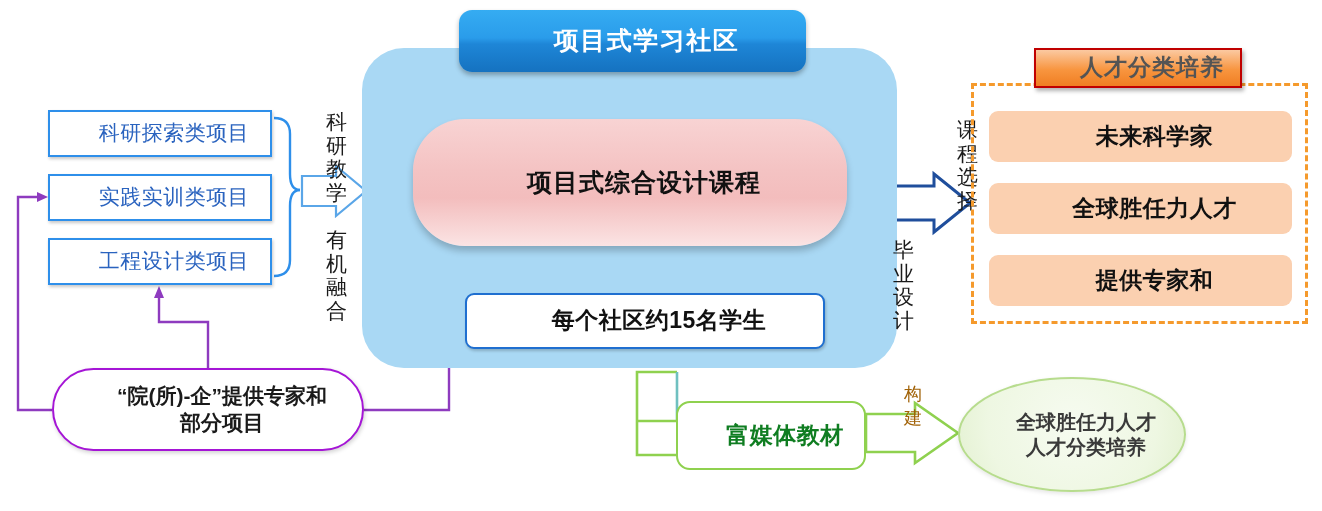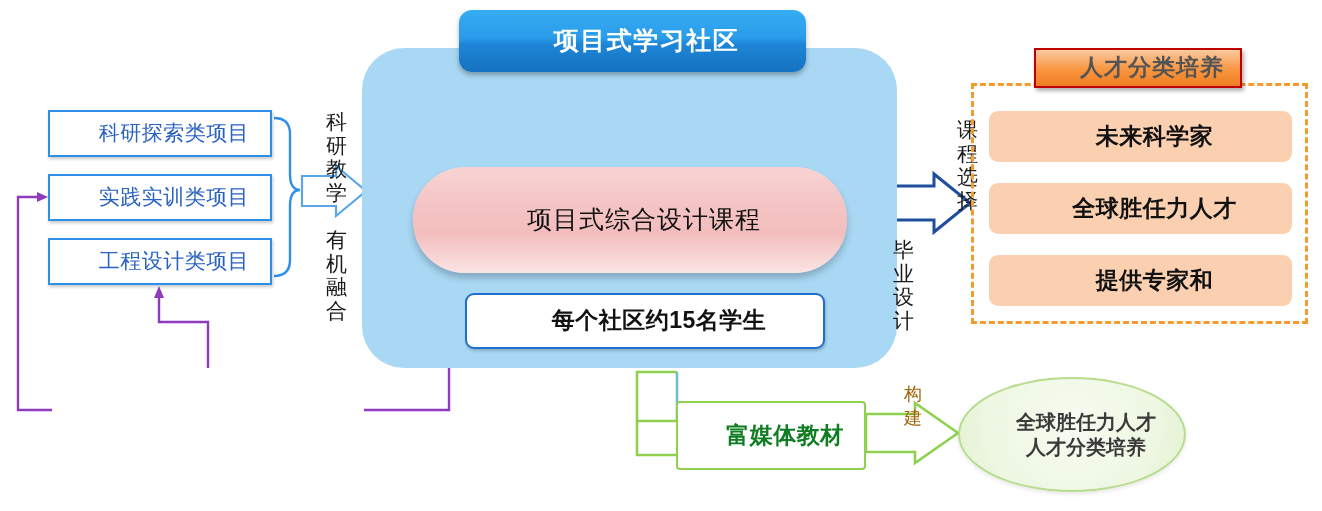--- a/index.html
+++ b/index.html
@@ -39,27 +39,26 @@
     left:459px;top:10px;width:347px;height:62px;
     border-radius:13px;
     background:linear-gradient(180deg,#35acf2 0%,#2a9cea 45%,#1e86d7 55%,#1572c0 100%);
     color:#ffffff;
     font-size:25px;font-weight:bold;letter-spacing:1.5px;
     box-shadow:0 3px 5px rgba(0,0,0,.30);
   }
 
   
   .course-pill{
-    left:413px;top:119px;width:434px;height:106px;
+    left:413px;top:119px;width:434px;height:127px;
     border-radius:52px;
     background:linear-gradient(180deg,#f8d3d3 0%,#f4c3c3 40%,#f3bdbd 62%,#fbe4e4 100%);
     color:#111111;
-    font-size:25px;font-weight:normal;letter-spacing:1px;
+    font-size:25px;font-weight:bold;letter-spacing:1px;
     box-shadow:0 5px 7px rgba(0,0,0,.22);
-    margin-top:48px;
   }
 
   
   .student-box{
     left:465px;top:293px;width:360px;height:56px;
     border:2.5px solid #1f6fd0;
     border-radius:9px;
     background:#ffffff;
     color:#111111;
     font-size:23px;font-weight:bold;letter-spacing:.5px;
@@ -123,21 +122,21 @@
     color:#1a1a1a;
     font-size:21px;font-weight:bold;line-height:1.25;
     flex-direction:column;
     box-shadow:1px 2px 4px rgba(0,0,0,.18);
   }
 
   
   .media-box{
     left:676px;top:401px;width:190px;height:69px;
     border:2.5px solid #8fd14f;
-    border-radius:4px;
+    border-radius:14px;
     background:#ffffff;
     color:#0f7d21;
     font-size:23px;font-weight:bold;letter-spacing:.5px;
   }
 
   
   .resource-ellipse{
     left:958px;top:377px;width:228px;height:115px;
     border:2px solid #b7dc8e;
     border-radius:50%;
@@ -239,20 +238,24 @@
     <span class="two-line">毕业</span>
     <span class="two-line">设计</span>
   </div>
 
   <div class="node talent-dashed"></div>
   <div class="node ctr talent-header">人才分类培养</div>
   <div class="node ctr talent-box tb-1">未来科学家</div>
   <div class="node ctr talent-box tb-2">全球胜任力人才</div>
   <div class="node ctr talent-box tb-3">提供专家和</div>
 
+  <div class="node ctr expert-box">
+    <span>“院(所)-企”提供专家和</span>
+    <span>部分项目</span>
+  </div>
 
   <div class="node ctr media-box">富媒体教材</div>
 
   <div class="node lbl-goujian">构建</div>
 
   <div class="node ctr resource-ellipse">
     <span>全球胜任力人才</span>
     <span>人才分类培养</span>
   </div>
 

